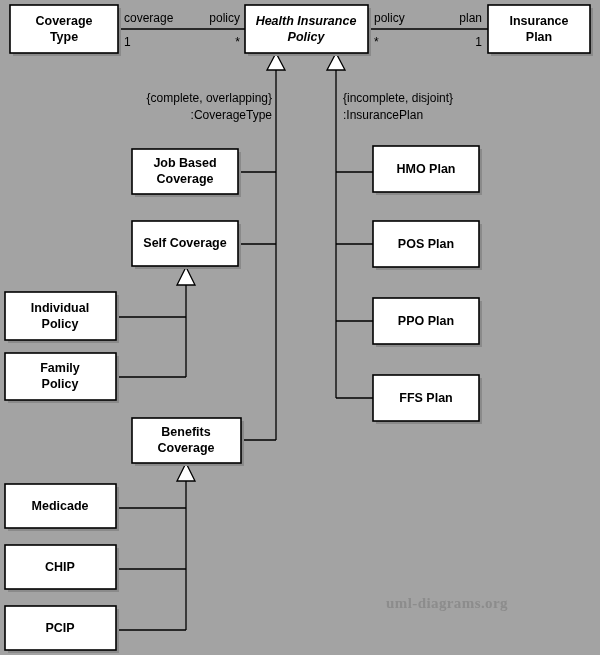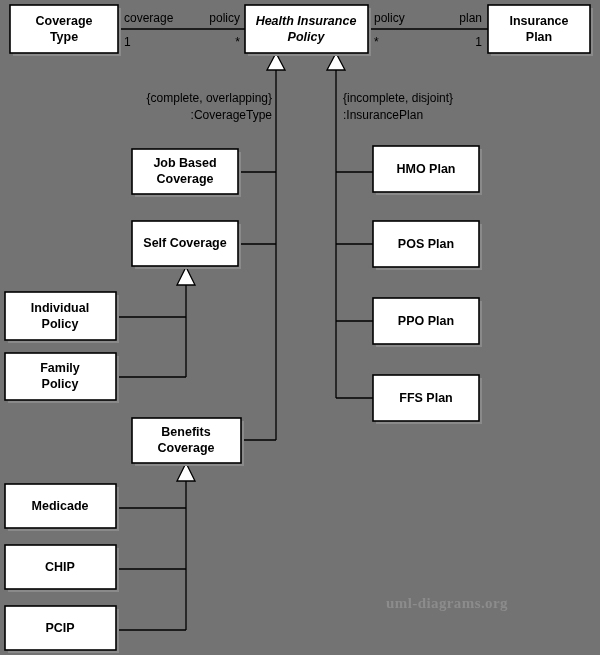--- a/index.html
+++ b/index.html
@@ -5,21 +5,21 @@
 <style>
   html, body {
     margin: 0;
     padding: 0;
     background: #ffffff;
   }
   #diagram-root {
     position: relative;
     width: 600px;
     height: 655px;
-    background: #737373;
+    background: #a3a3a3;
     font-family: "Liberation Sans", sans-serif;
     overflow: hidden;
   }
   svg#uml-canvas {
     position: absolute;
     top: 0;
     left: 0;
     width: 600px;
     height: 655px;
     display: block;

